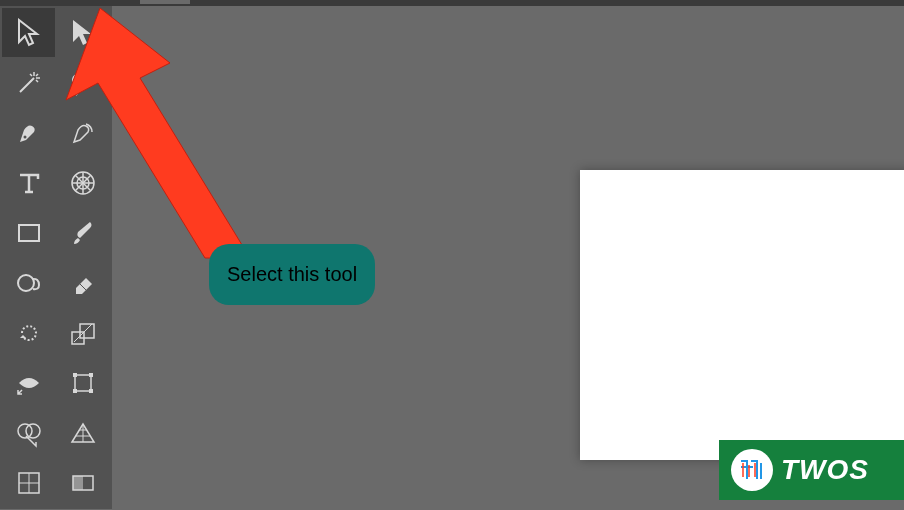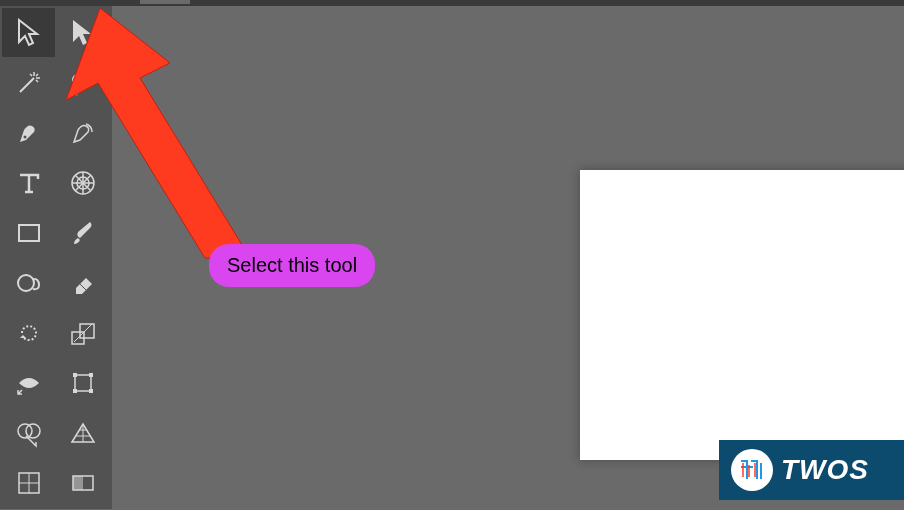--- a/index.html
+++ b/index.html
@@ -63,34 +63,34 @@
     position: absolute;
     top: 8px;
     left: 40px;
     pointer-events: none;
     z-index: 10;
   }
   .annotation-label {
     position: absolute;
     top: 244px;
     left: 209px;
-    background: #d946ef;
-    padding: 10px 18px;
+    background: #0f766e;
+    padding: 19px 18px;
     border-radius: 20px;
     font-size: 20px;
     color: #000;
     z-index: 11;
   }
   .watermark {
     position: absolute;
     bottom: 10px;
     right: 0;
     width: 185px;
     height: 60px;
-    background: #0c4a6e;
+    background: #15803d;
     display: flex;
     align-items: center;
     padding-left: 12px;
     z-index: 20;
   }
   .watermark-circle {
     width: 42px;
     height: 42px;
     border-radius: 50%;
     background: #fff;

